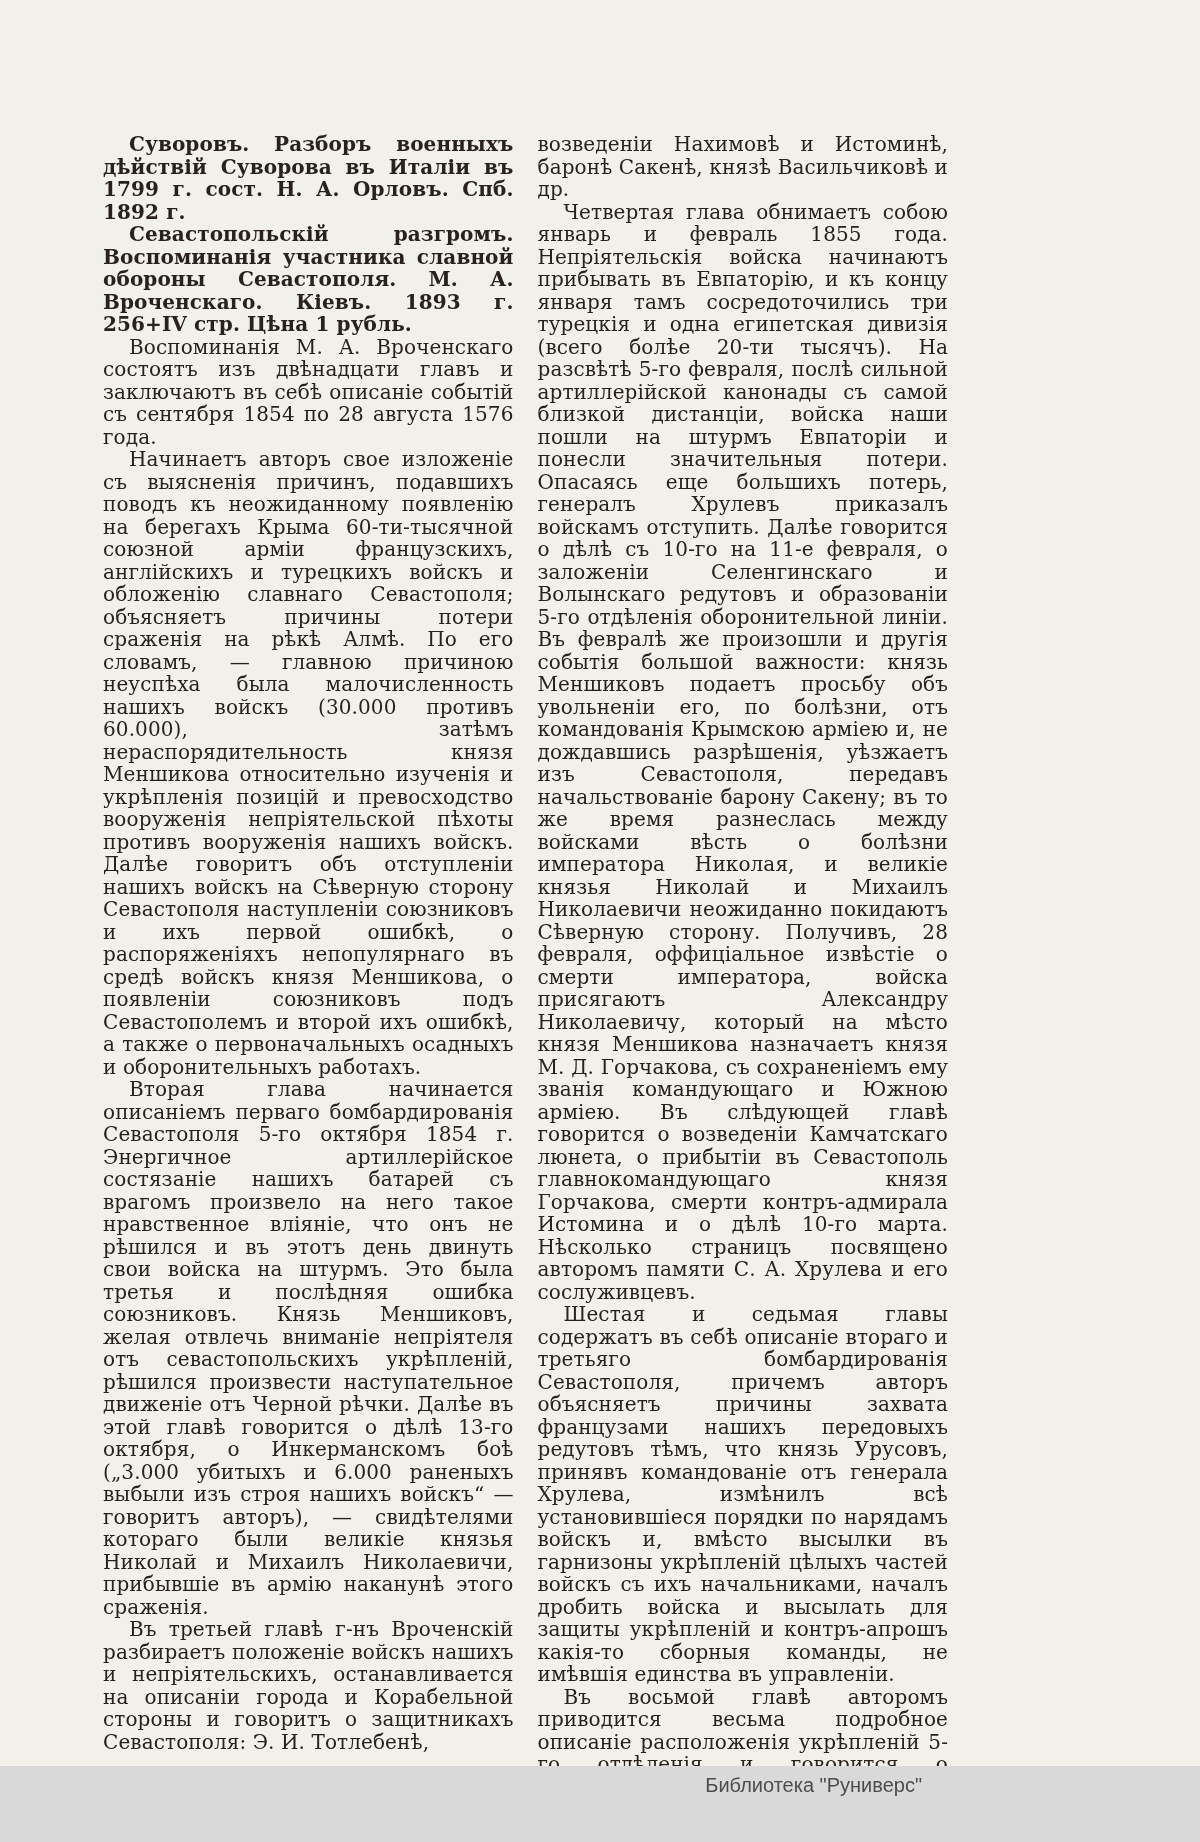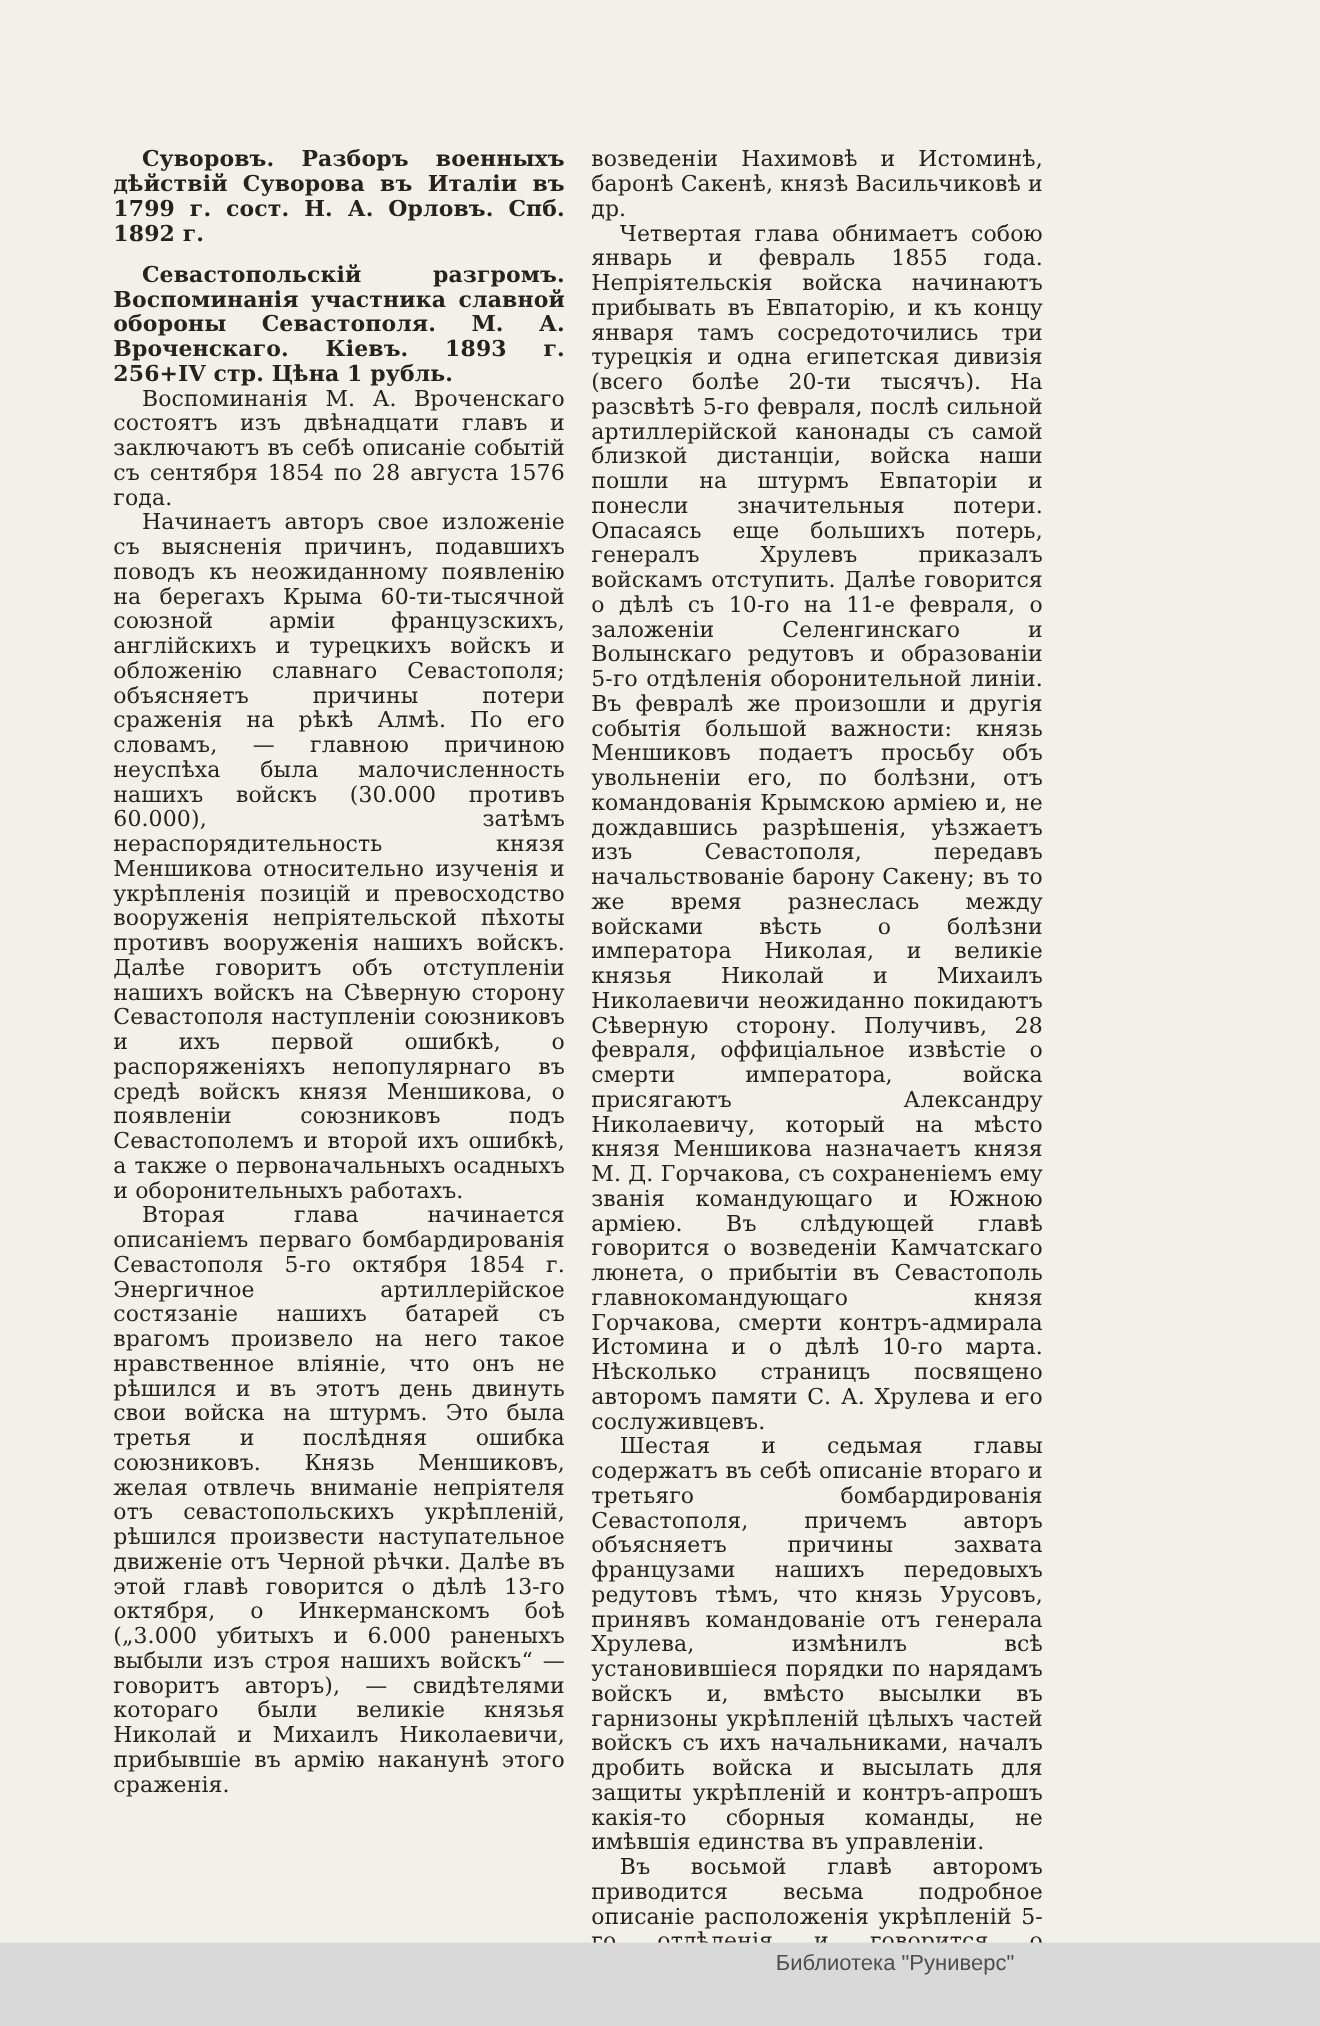--- a/index.html
+++ b/index.html
@@ -36,21 +36,20 @@
   }
   .column p {
     margin: 0;
   }
   .column p.body,
   .column p.entry {
     text-indent: 26px;
   }
   .column p.entry {
     font-weight: bold;
-    margin-top: 15px;
   }
   .column p:first-child {
     margin-top: 0;
   }
   .watermark-bar {
     position: absolute;
     left: 0;
     right: 0;
     bottom: 0;
     height: 76px;
@@ -67,20 +66,21 @@
 <body>
 
 <div class="page">
   <div class="columns">
     <div class="column">
         <p class="entry">Суворовъ. Разборъ военныхъ дѣйствій Суворова въ Италіи въ 1799 г. сост. Н. А. Орловъ. Спб. 1892 г.</p>
         <p class="entry">Севастопольскій разгромъ. Воспоминанія участника славной обороны Севастополя. М. А. Вроченскаго. Кіевъ. 1893 г. 256+IV стр. Цѣна 1 рубль.</p>
         <p class="body">Воспоминанія М. А. Вроченскаго состоятъ изъ двѣнадцати главъ и заключаютъ въ себѣ описаніе событій съ сентября 1854 по 28 августа 1576 года.</p>
         <p class="body">Начинаетъ авторъ свое изложеніе съ выясненія причинъ, подавшихъ поводъ къ неожиданному появленію на берегахъ Крыма 60-ти-тысячной союзной арміи французскихъ, англійскихъ и турецкихъ войскъ и обложенію славнаго Севастополя; объясняетъ причины потери сраженія на рѣкѣ Алмѣ. По его словамъ, — главною причиною неуспѣха была малочисленность нашихъ войскъ (30.000 противъ 60.000), затѣмъ нераспорядительность князя Меншикова относительно изученія и укрѣпленія позицій и превосходство вооруженія непріятельской пѣхоты противъ вооруженія нашихъ войскъ. Далѣе говоритъ объ отступленіи нашихъ войскъ на Сѣверную сторону Севастополя наступленіи союзниковъ и ихъ первой ошибкѣ, о распоряженіяхъ непопулярнаго въ средѣ войскъ князя Меншикова, о появленіи союзниковъ подъ Севастополемъ и второй ихъ ошибкѣ, а также о первоначальныхъ осадныхъ и оборонительныхъ работахъ.</p>
         <p class="body">Вторая глава начинается описаніемъ перваго бомбардированія Севастополя 5-го октября 1854 г. Энергичное артиллерійское состязаніе нашихъ батарей съ врагомъ произвело на него такое нравственное вліяніе, что онъ не рѣшился и въ этотъ день двинуть свои войска на штурмъ. Это была третья и послѣдняя ошибка союзниковъ. Князь Меншиковъ, желая отвлечь вниманіе непріятеля отъ севастопольскихъ укрѣпленій, рѣшился произвести наступательное движеніе отъ Черной рѣчки. Далѣе въ этой главѣ говорится о дѣлѣ 13-го октября, о Инкерманскомъ боѣ („3.000 убитыхъ и 6.000 раненыхъ выбыли изъ строя нашихъ войскъ“ — говоритъ авторъ), — свидѣтелями котораго были великіе князья Николай и Михаилъ Николаевичи, прибывшіе въ армію наканунѣ этого сраженія.</p>
+        <p class="body">Въ третьей главѣ г-нъ Вроченскій разбираетъ положеніе войскъ нашихъ и непріятельскихъ, останавливается на описаніи города и Корабельной стороны и говоритъ о защитникахъ Севастополя: Э. И. Тотлебенѣ,</p>
       </div>
     <div class="column">
         <p class="continuation">возведеніи Нахимовѣ и Истоминѣ, баронѣ Сакенѣ, князѣ Васильчиковѣ и др.</p>
         <p class="body">Четвертая глава обнимаетъ собою январь и февраль 1855 года. Непріятельскія войска начинаютъ прибывать въ Евпаторію, и къ концу января тамъ сосредоточились три турецкія и одна египетская дивизія (всего болѣе 20-ти тысячъ). На разсвѣтѣ 5-го февраля, послѣ сильной артиллерійской канонады съ самой близкой дистанціи, войска наши пошли на штурмъ Евпаторіи и понесли значительныя потери. Опасаясь еще большихъ потерь, генералъ Хрулевъ приказалъ войскамъ отступить. Далѣе говорится о дѣлѣ съ 10-го на 11-е февраля, о заложеніи Селенгинскаго и Волынскаго редутовъ и образованіи 5-го отдѣленія оборонительной линіи. Въ февралѣ же произошли и другія событія большой важности: князь Меншиковъ подаетъ просьбу объ увольненіи его, по болѣзни, отъ командованія Крымскою арміею и, не дождавшись разрѣшенія, уѣзжаетъ изъ Севастополя, передавъ начальствованіе барону Сакену; въ то же время разнеслась между войсками вѣсть о болѣзни императора Николая, и великіе князья Николай и Михаилъ Николаевичи неожиданно покидаютъ Сѣверную сторону. Получивъ, 28 февраля, оффиціальное извѣстіе о смерти императора, войска присягаютъ Александру Николаевичу, который на мѣсто князя Меншикова назначаетъ князя М. Д. Горчакова, съ сохраненіемъ ему званія командующаго и Южною арміею. Въ слѣдующей главѣ говорится о возведеніи Камчатскаго люнета, о прибытіи въ Севастополь главнокомандующаго князя Горчакова, смерти контръ-адмирала Истомина и о дѣлѣ 10-го марта. Нѣсколько страницъ посвящено авторомъ памяти С. А. Хрулева и его сослуживцевъ.</p>
         <p class="body">Шестая и седьмая главы содержатъ въ себѣ описаніе втораго и третьяго бомбардированія Севастополя, причемъ авторъ объясняетъ причины захвата французами нашихъ передовыхъ редутовъ тѣмъ, что князь Урусовъ, принявъ командованіе отъ генерала Хрулева, измѣнилъ всѣ установившіеся порядки по нарядамъ войскъ и, вмѣсто высылки въ гарнизоны укрѣпленій цѣлыхъ частей войскъ съ ихъ начальниками, началъ дробить войска и высылать для защиты укрѣпленій и контръ-апрошъ какія-то сборныя команды, не имѣвшія единства въ управленіи.</p>
         <p class="body">Въ восьмой главѣ авторомъ приводится весьма подробное описаніе расположенія укрѣпленій 5-го отдѣленія и говорится о четвертомъ бомбардированіи. Штурмъ третьяго бастіона, произведенный англичанами одновременно съ атакою французами Малахова кургана, былъ блистательно отбитъ нашими войсками; не увѣнчалась также успѣхомъ и попытка англичанъ штурмовать наши батареи на Пересыпи; такимъ образомъ, въ день 6-го іюня, союзники потерпѣли полную</p>
       </div>
   </div>
   <div class="watermark-bar">
     <span>Библиотека "Руниверс"</span>

